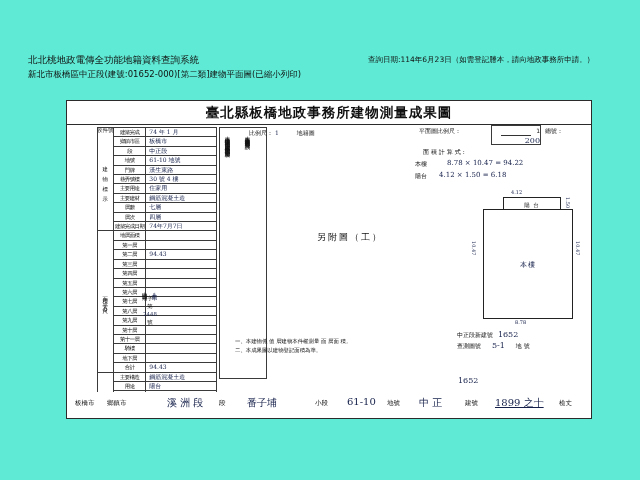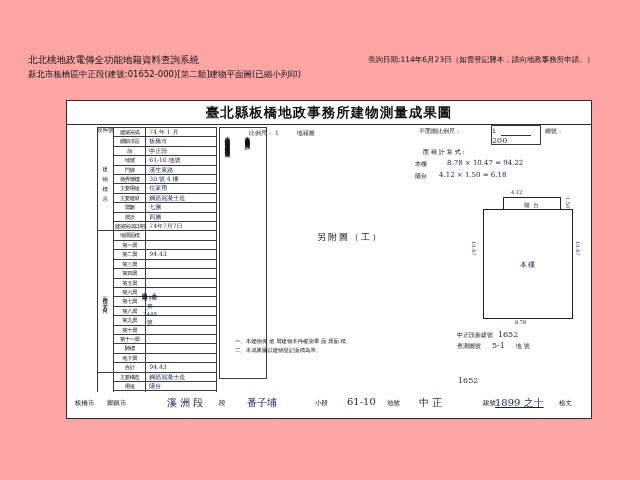--- a/index.html
+++ b/index.html
@@ -11,21 +11,21 @@
     width: 640px;
     height: 480px;
     overflow: hidden;
     font-family: "DejaVu Sans", "Liberation Sans", sans-serif;
     color: #1a1a1a;
   }
   .page {
     position: relative;
     width: 640px;
     height: 480px;
-    background: #fca5a5;
+    background: #5eead4;
   }
   
   .hdr {
     position: absolute;
     left: 0; top: 52px;
     width: 640px;
     height: 42px;
   }
   .hdr-left {
     position: absolute;
@@ -128,21 +128,21 @@
   .calc .row { white-space: nowrap; }
   .calc .hand {
     font-family: "DejaVu Serif", "Liberation Serif", serif;
     color: #15204a;
   }
   .scale-box {
     position: absolute;
     left: 424px; top: 24px;
     width: 48px; height: 18px;
     border: 0.5px solid #3a3a3a;
-    text-align: left;
+    text-align: right;
     font-size: 6px;
     line-height: 9px;
   }
   .scale-box .num {
     font-family: "DejaVu Serif", "Liberation Serif", serif;
     font-size: 8px;
     color: #15204a;
   }
   .scale-sep {
     width: 30px; height: 1px;
@@ -495,20 +495,20 @@
   <div class="foot">
     <div class="cell" style="left:8px;">板橋市</div>
     <div class="cell" style="left:40px;">鄉鎮市</div>
     <div class="cell hand" style="left:100px;top:4px;">溪 洲 段</div>
     <div class="cell" style="left:152px;">段</div>
     <div class="cell hand" style="left:180px;top:4px;">番子埔</div>
     <div class="cell" style="left:248px;">小段</div>
     <div class="cell hand" style="left:280px;top:4px;">61-10</div>
     <div class="cell" style="left:320px;">地號</div>
     <div class="cell hand" style="left:352px;top:4px;">中 正</div>
-    <div class="cell" style="left:416px;">建號</div>
+    <div class="cell" style="left:398px;">建號</div>
     <div class="cell hand" style="left:428px;top:4px;text-decoration:underline;">1899 之十</div>
     <div class="cell" style="left:492px;">檢丈</div>
   </div>
 
   <div class="scribble" style="left:458px; top:376px; font-size:8px;">1652</div>
 
 </div>
 
 </body></html>

